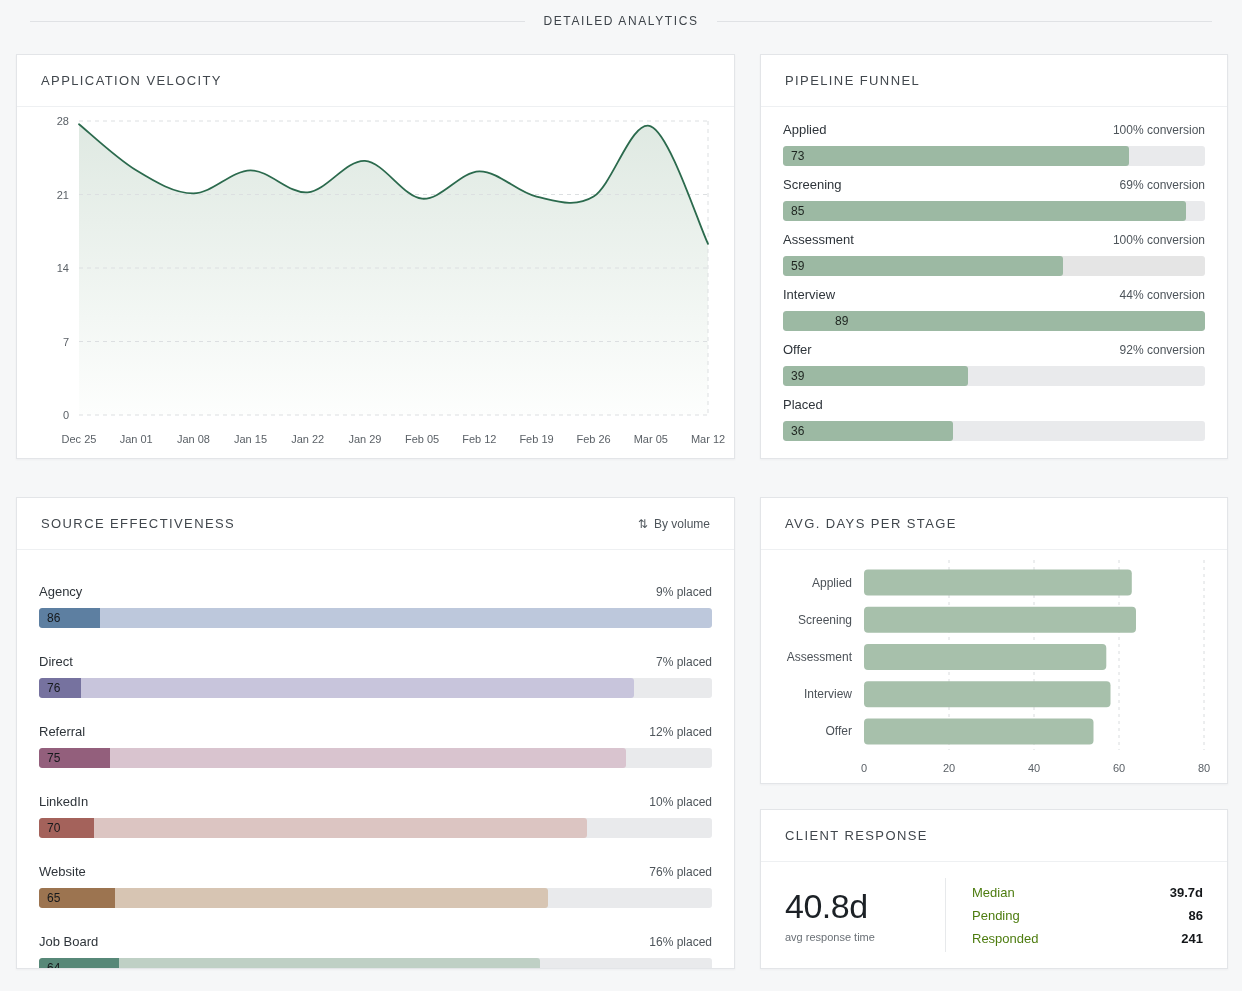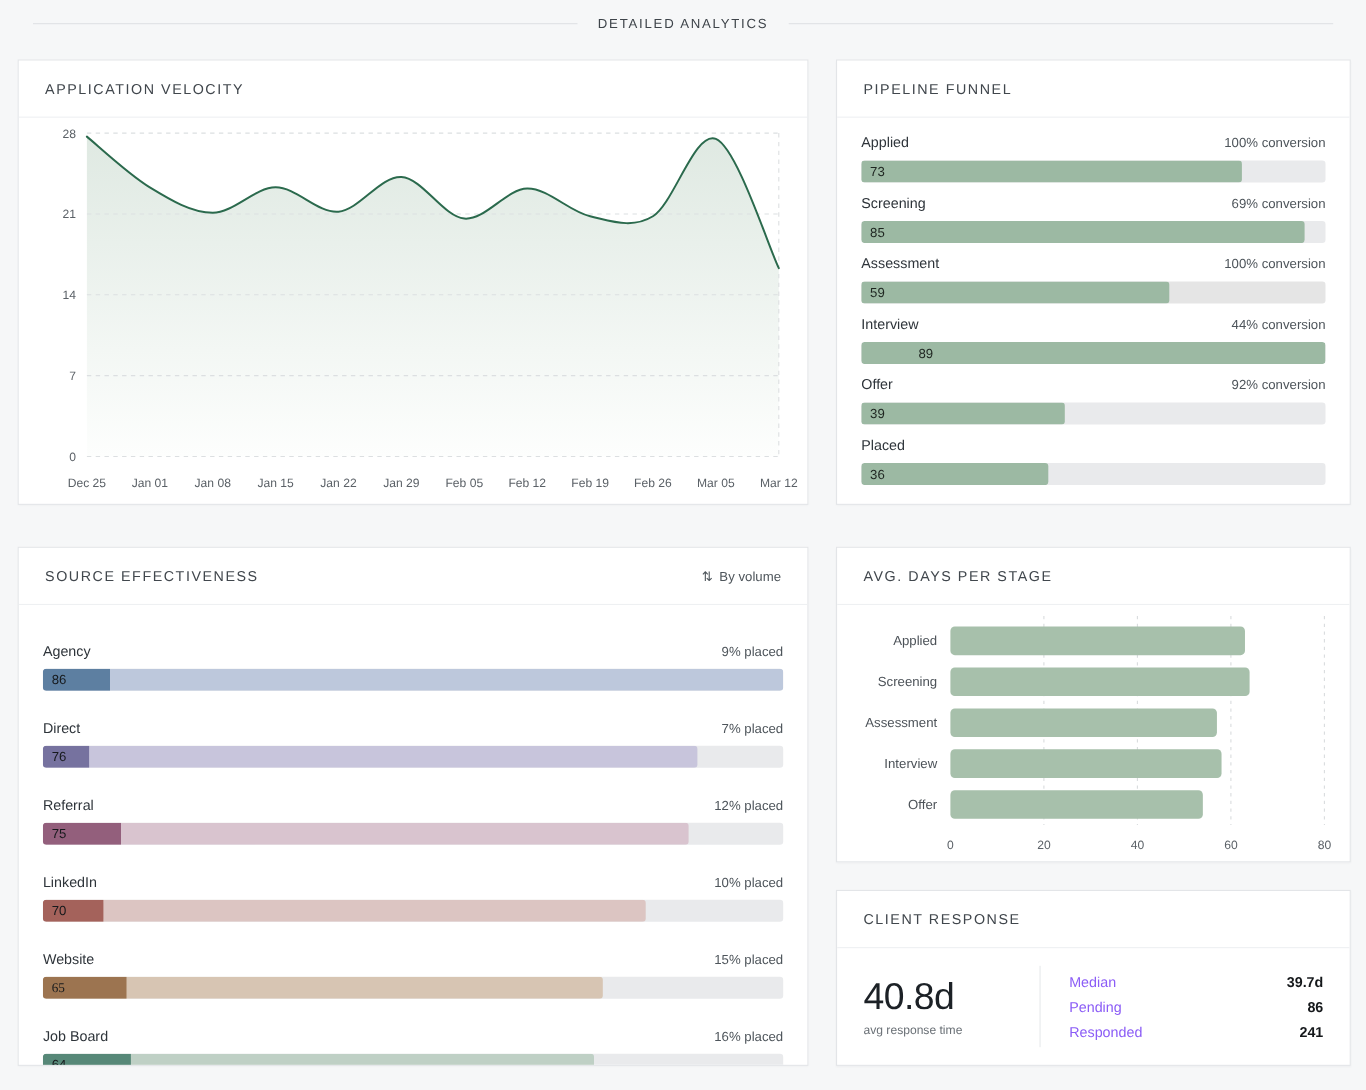--- a/index.html
+++ b/index.html
@@ -59,21 +59,21 @@
   .sort-icon { font-size:12px; color:#4e555b; }
 
   
   .client-body { display:flex; align-items:center; padding:8px 24px; height:106px; }
   .client-big { width:150px; }
   .big-value { font-size:34px; color:#1c2126; font-weight:400; letter-spacing:-0.5px; }
   .big-caption { font-size:11px; color:#6a7076; margin-top:5px; }
   .client-divider { width:1px; align-self:stretch; background:#e7e9eb; margin:8px 26px 8px 10px; }
   .client-rows { flex:1; display:flex; flex-direction:column; justify-content:center; gap:5px; }
   .client-row { display:flex; justify-content:space-between; font-size:13px; height:18px; align-items:center; }
-  .client-row .lbl { color:#8b5cf6; }
+  .client-row .lbl { color:#4d7c0f; }
   .client-row .val { font-weight:700; color:#14171a; }
 </style>
 </head>
 <body>
 
 <div class="page">
 
   <div class="section-header">
     <div class="rule"></div>
     <div class="section-title">DETAILED ANALYTICS</div>
@@ -178,23 +178,23 @@
               <div class="track" style="background: rgb(233, 234, 236);">
                 <div class="fill" style="width: 81.4%; background: rgb(220, 197, 194);"></div>
                 <div class="chip" style="width: 8.1%; background: rgb(164, 98, 91);">
                   <span class="chip-num">70</span>
                 </div>
               </div>
             </div>
             <div class="srow">
               <div class="row-top">
                 <span class="row-label">Website</span>
-                <span class="row-sub">15% placed</span>
-              </div>
-              <div class="track" style="background: rgb(233, 234, 236); font-family: Liberation Serif, serif;">
+                <span class="row-sub">76% placed</span>
+              </div>
+              <div class="track" style="background: rgb(233, 234, 236);">
                 <div class="fill" style="width: 75.6%; background: rgb(215, 197, 179);"></div>
                 <div class="chip" style="width: 11.3%; background: rgb(156, 116, 80);">
                   <span class="chip-num">65</span>
                 </div>
               </div>
             </div>
             <div class="srow">
               <div class="row-top">
                 <span class="row-label">Job Board</span>
                 <span class="row-sub">16% placed</span>

